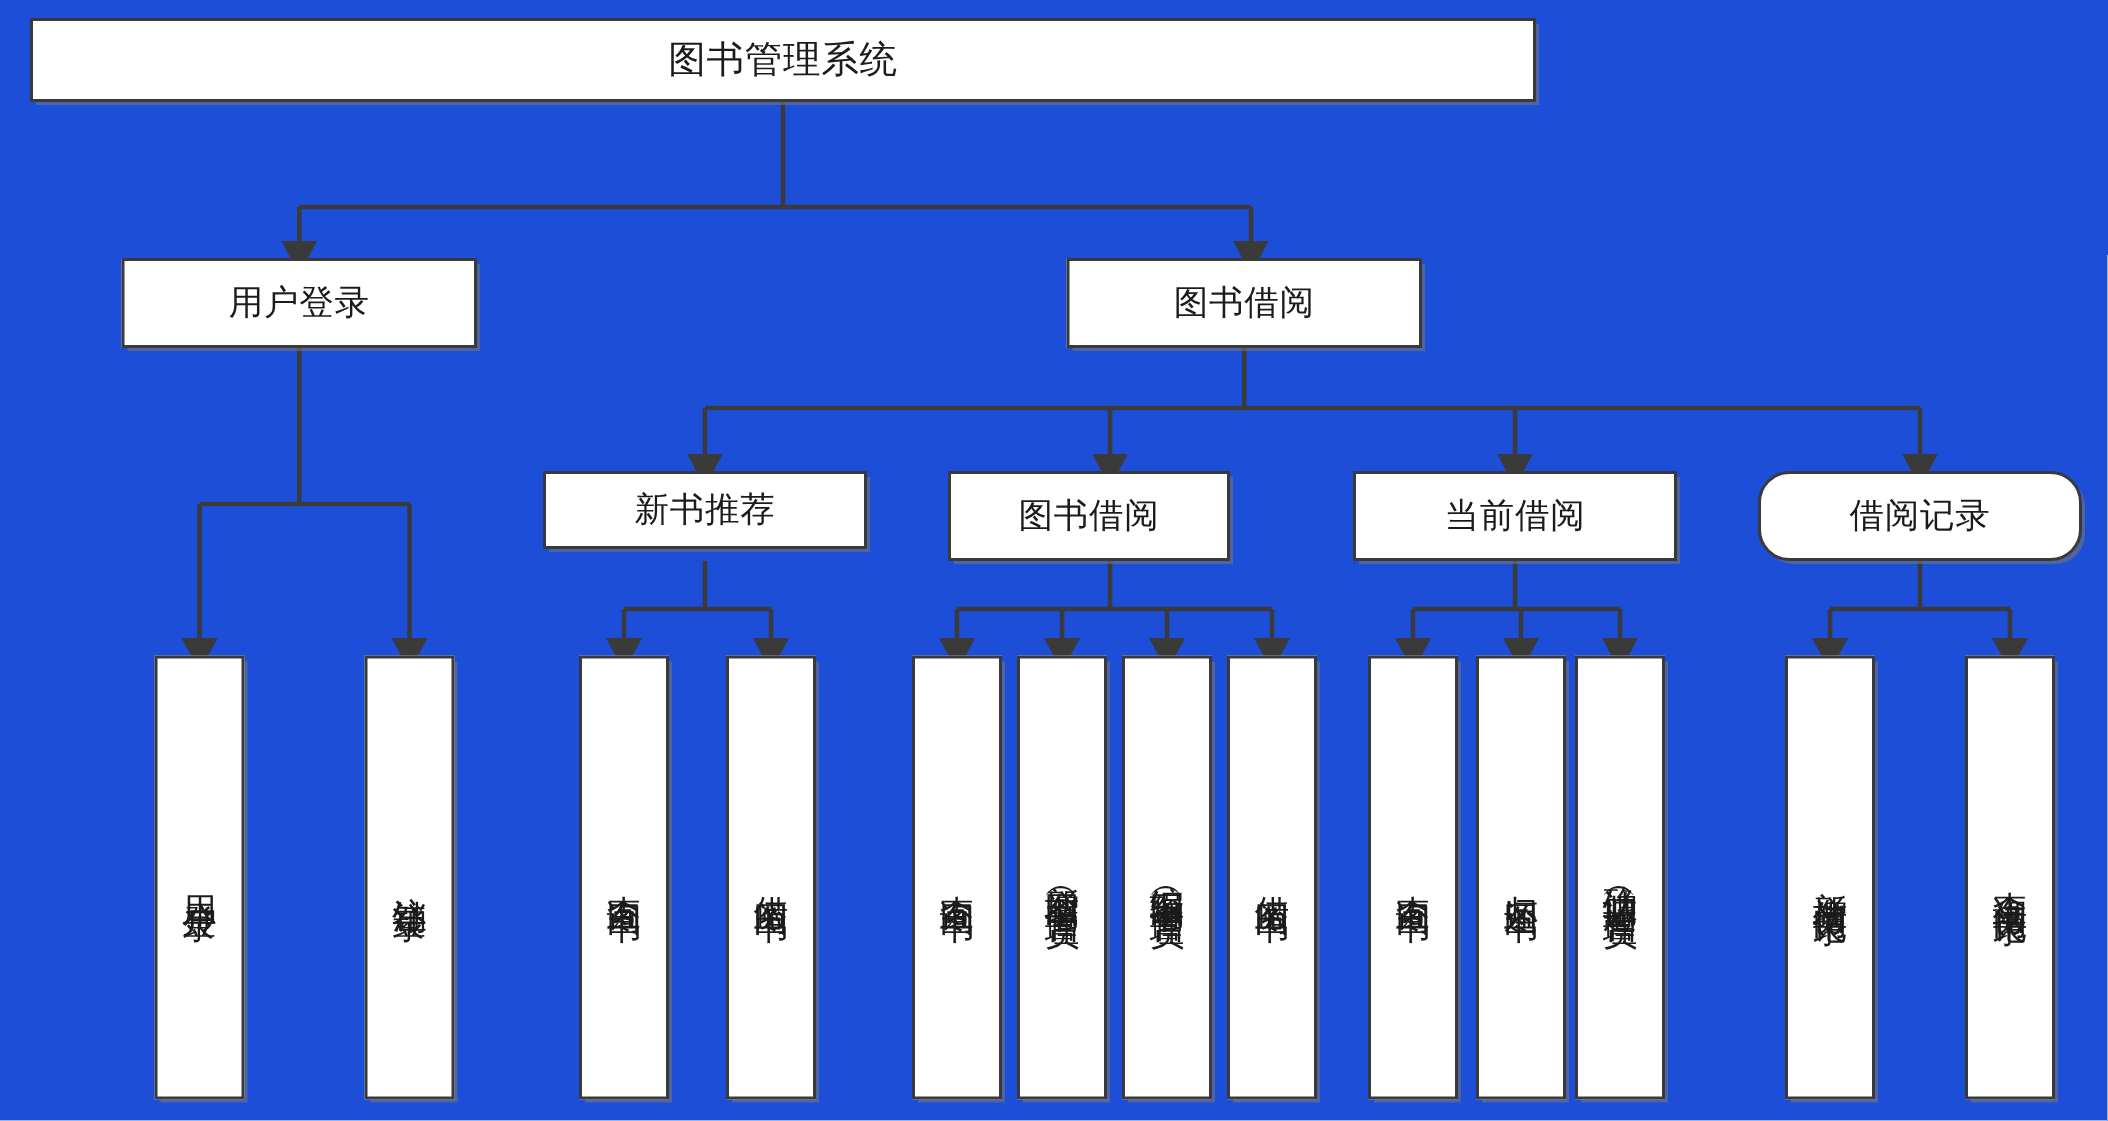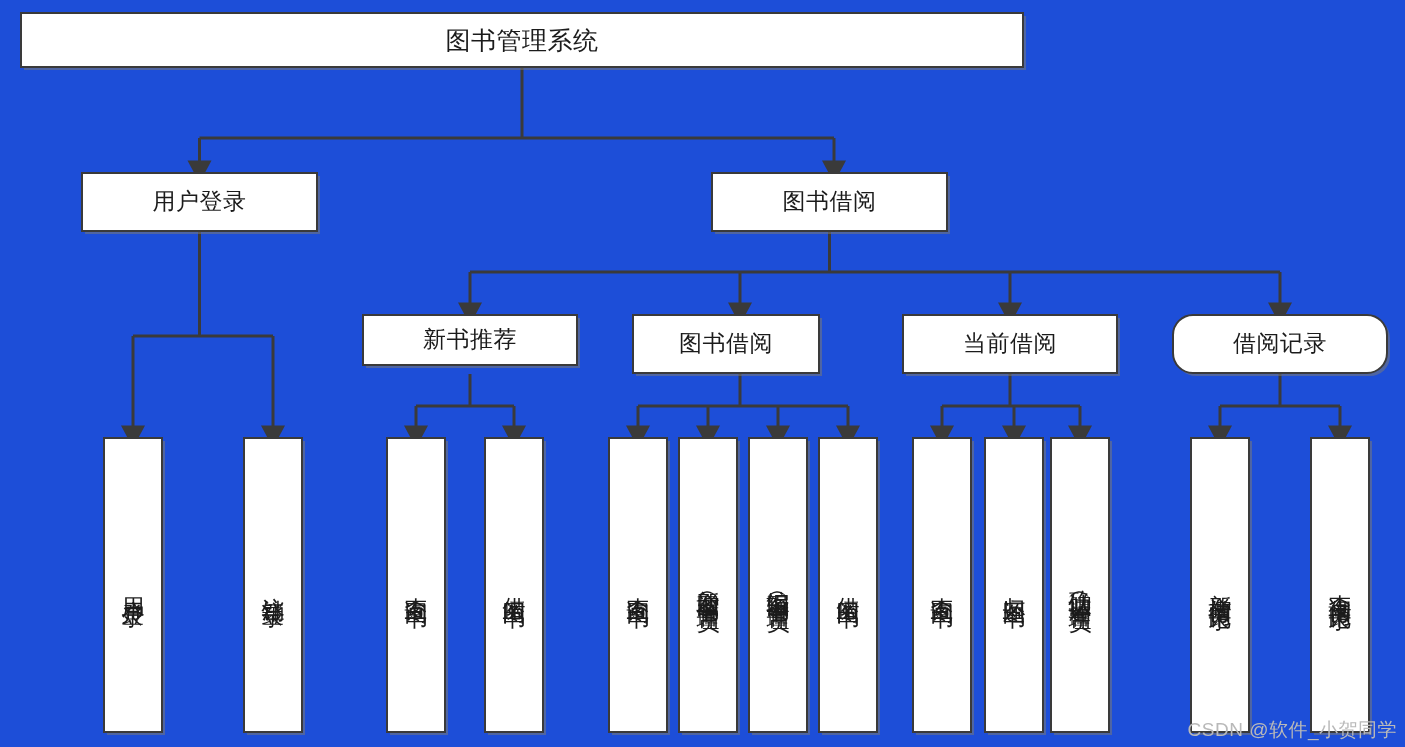--- a/index.html
+++ b/index.html
@@ -179,14 +179,13 @@
   <div class="node leaf" style="left:1050px; top:437px; width:60px; height:296px;">
     <span class="label">确认归还（管理员）</span>
   </div>
   <div class="node leaf" style="left:1190px; top:437px; width:60px; height:296px;">
     <span class="label">新增借阅记录</span>
   </div>
   <div class="node leaf" style="left:1310px; top:437px; width:60px; height:296px;">
     <span class="label">查询借阅记录</span>
   </div>
 
-  <div id="watermark">CSDN @软件_小贺同学</div>
 </div>
 
 </body></html>

